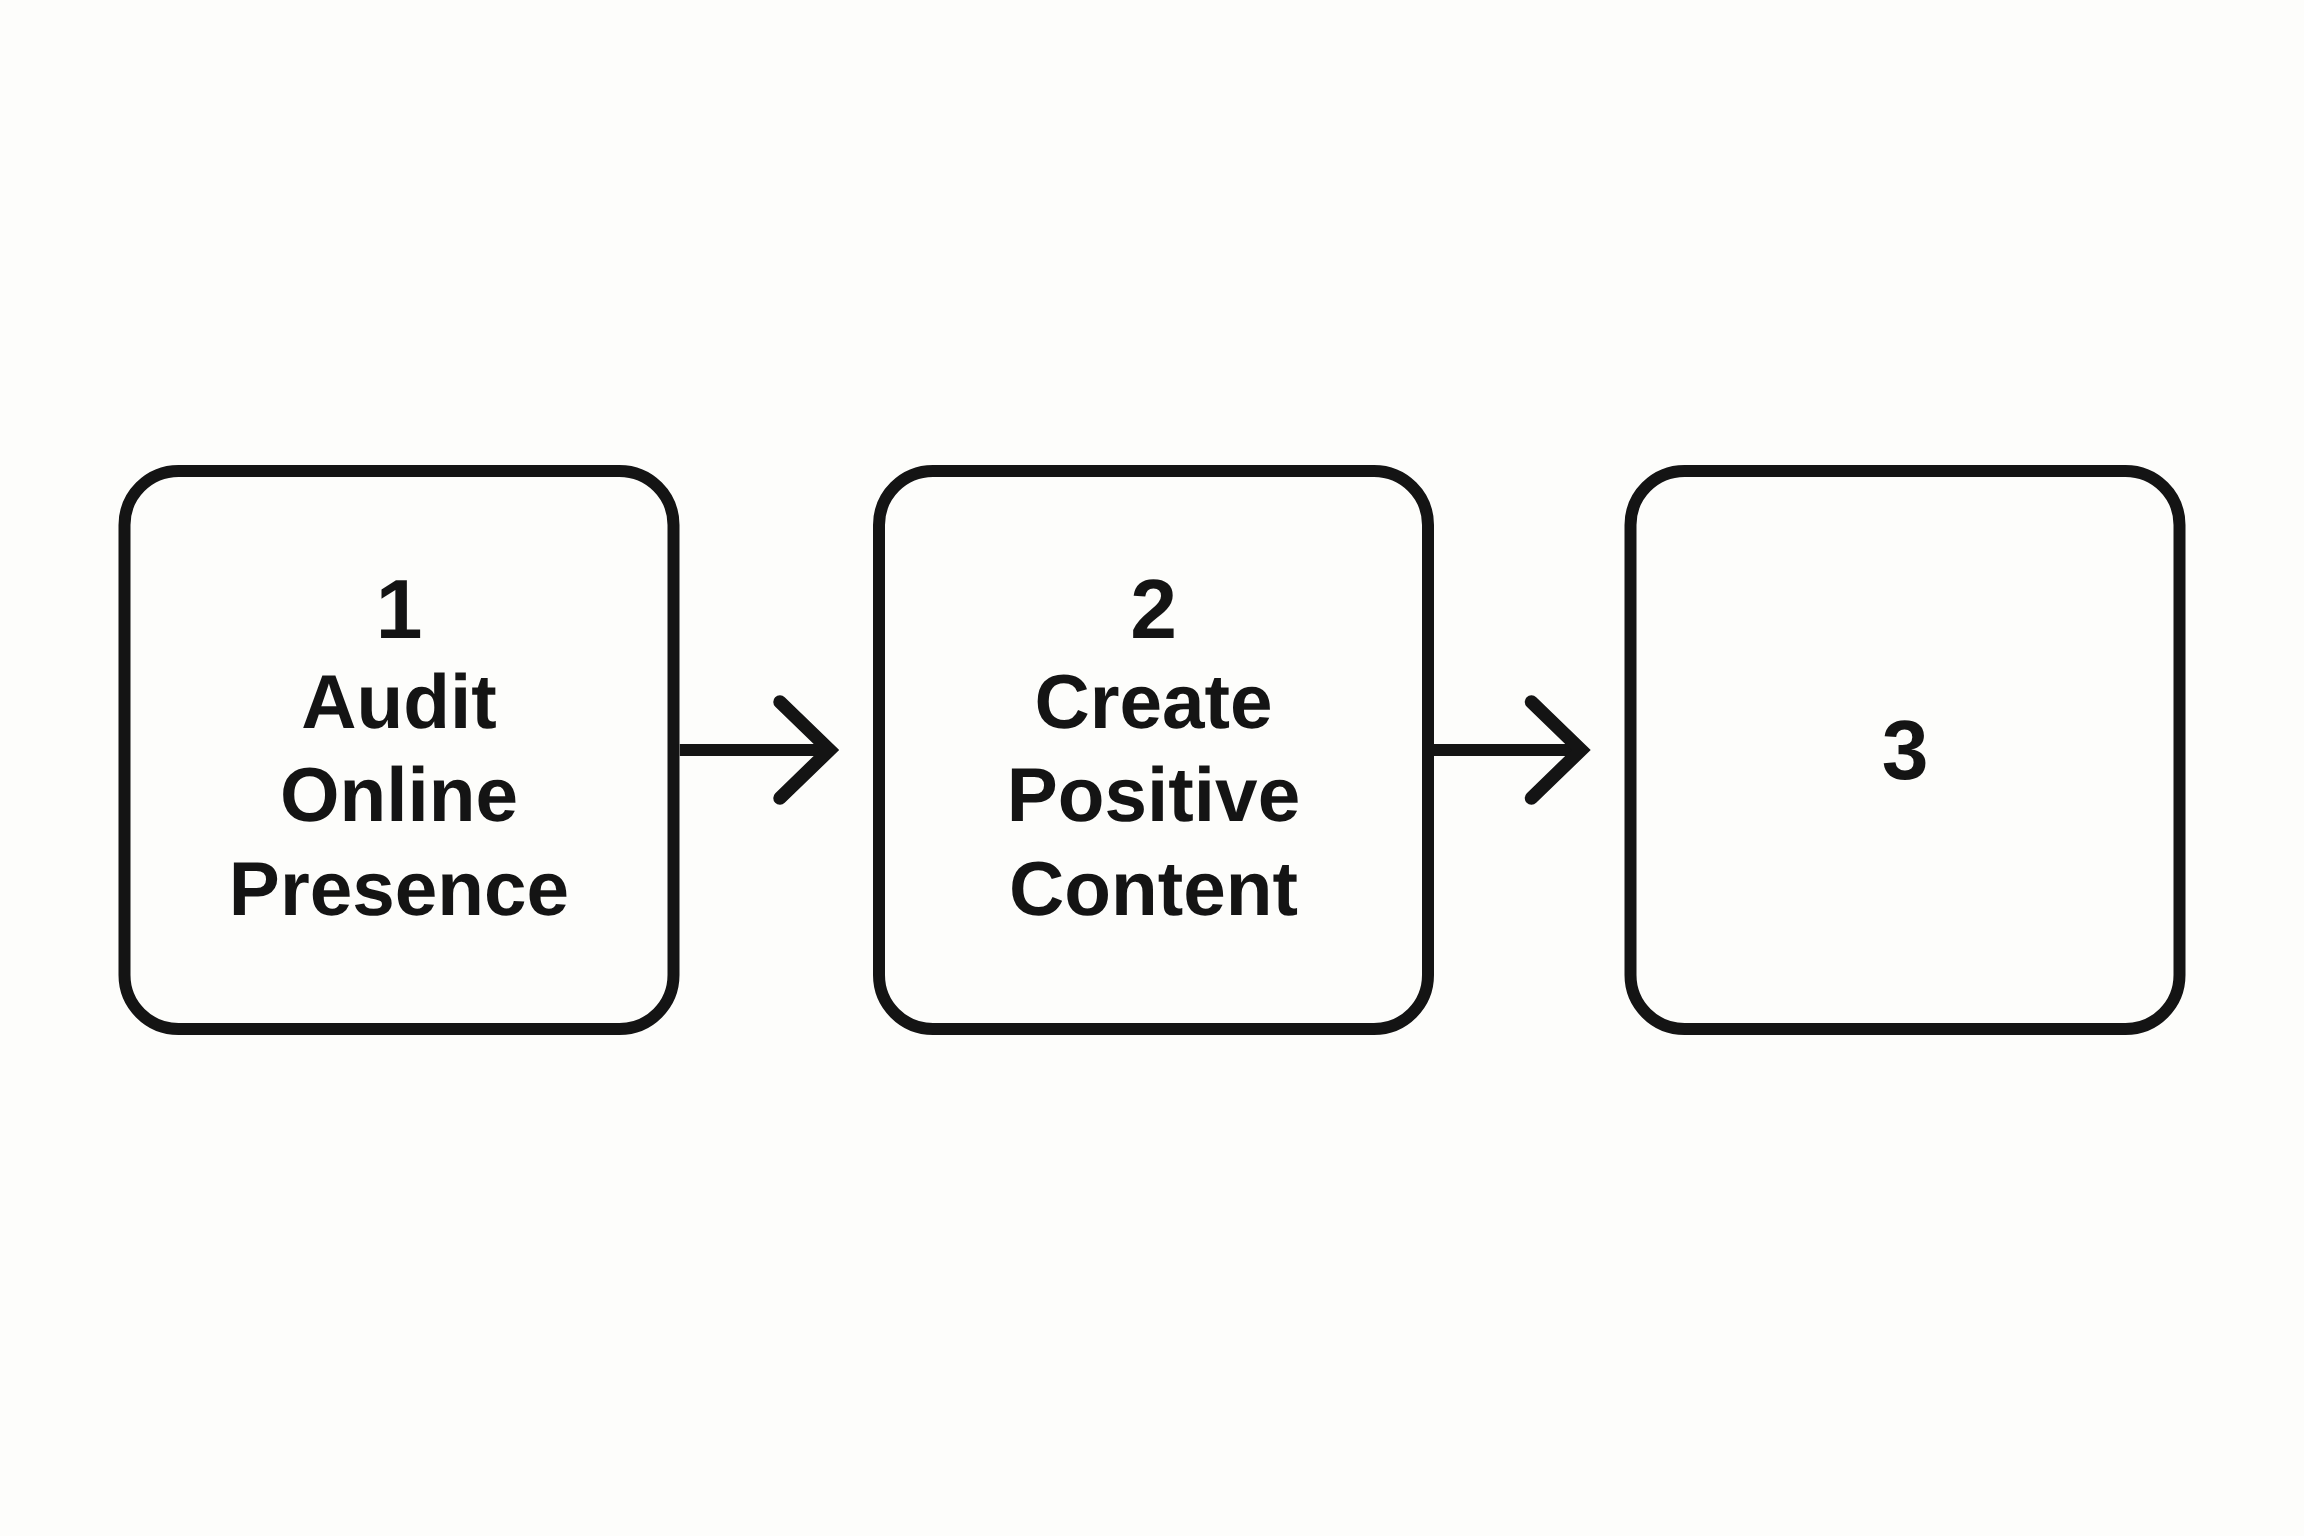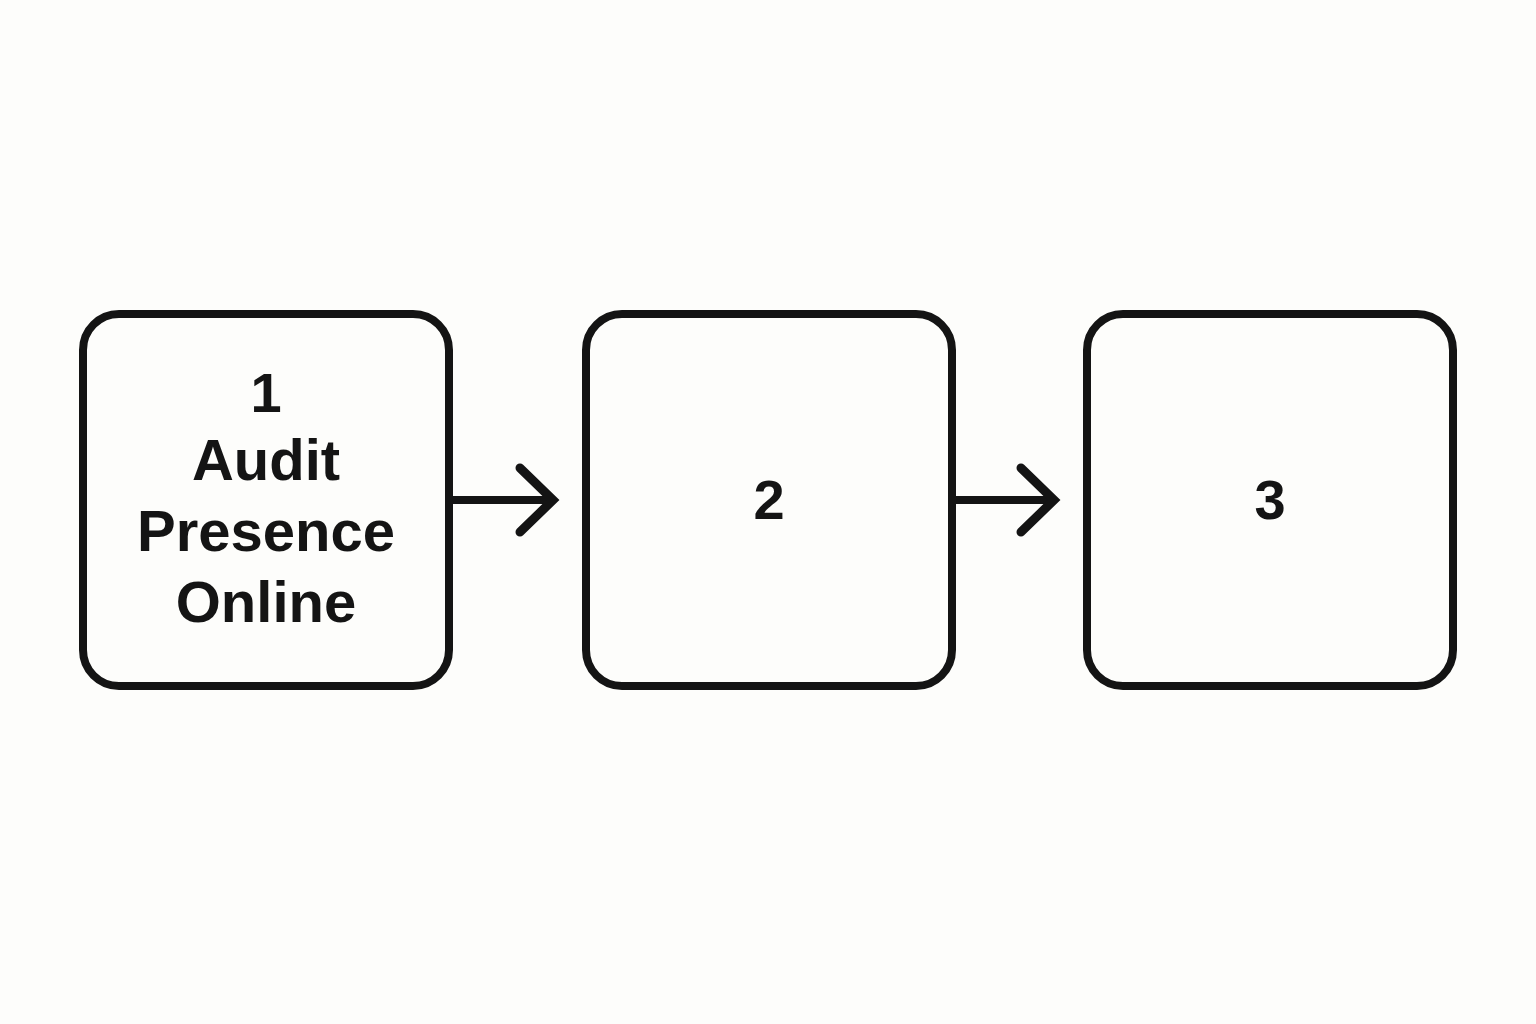--- a/index.html
+++ b/index.html
@@ -38,51 +38,56 @@
     justify-content: center;
     text-align: center;
     color: #141414;
   }
   .step-number {
     font-size: 56px;
     font-weight: 700;
     line-height: 1.1;
   }
   .step-label {
-    font-size: 58px;
+    font-size: 51px;
     font-weight: 700;
     line-height: 1.23;
   }
   .arrow-connector {
     display: block;
     flex: 0 0 auto;
   }
 </style>
 </head>
 <body>
 
 <div class="stage">
   <div class="flow-row">
 
     <div class="step-box">
       <div class="step-number">1</div>
       <div class="step-label">
         <div>Audit</div>
+        <div>Online</div>
         <div>Presence</div>
-        <div>Online</div>
       </div>
     </div>
 
     <svg class="arrow-connector" width="129" height="124" viewBox="0 0 129 124" aria-hidden="true">
       <line x1="0" y1="62" x2="97" y2="62" stroke="#141414" stroke-width="8"></line>
       <polyline points="67,30 100,62 67,94" fill="none" stroke="#141414" stroke-width="9" stroke-linecap="round" stroke-linejoin="miter"></polyline>
     </svg>
 
     <div class="step-box">
       <div class="step-number">2</div>
+      <div class="step-label">
+        <div>Create</div>
+        <div>Positive</div>
+        <div>Content</div>
+      </div>
     </div>
 
     <svg class="arrow-connector" width="127" height="124" viewBox="0 0 127 124" aria-hidden="true">
       <line x1="0" y1="62" x2="95" y2="62" stroke="#141414" stroke-width="8"></line>
       <polyline points="65,30 98,62 65,94" fill="none" stroke="#141414" stroke-width="9" stroke-linecap="round" stroke-linejoin="miter"></polyline>
     </svg>
 
     <div class="step-box">
       <div class="step-number">3</div>
       <div class="step-label">

